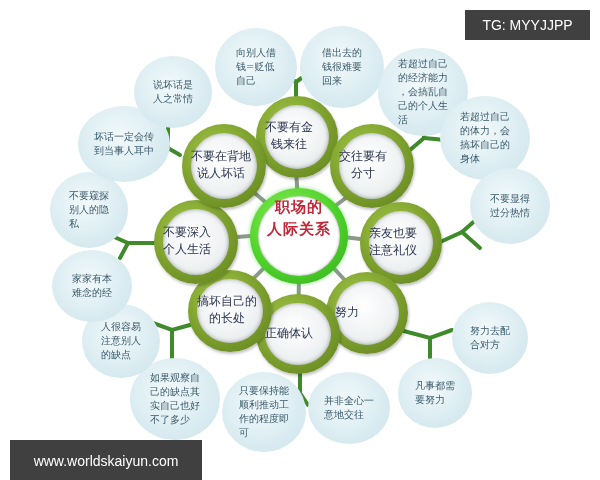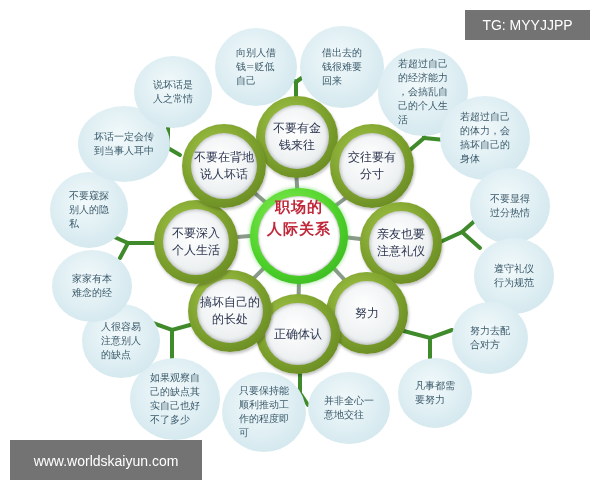--- a/index.html
+++ b/index.html
@@ -22,21 +22,21 @@
   .node {
     position: absolute; border-radius: 50%;
     background: radial-gradient(circle at 40% 35%, #a6c94a 0%, #7ea22e 50%, #5c7c1c 100%);
     box-shadow: 1px 2px 3px rgba(0,0,0,0.25);
   }
   .node .inner {
     position: absolute; left: 9px; top: 9px; right: 9px; bottom: 9px;
     border-radius: 50%;
     background: radial-gradient(circle at 45% 40%, #ffffff 0%, #eef1f2 60%, #d6dcde 100%);
     box-shadow: inset 0 0 4px rgba(0,0,0,0.35);
-    display: flex; align-items: center; justify-content: center;
+    display: flex; align-items: center;  font-family: Liberation Mono, monospace;
   }
   .node .inner span {
     font-size: 12px; line-height: 17px; color: #2c3550; text-align: center;
     white-space: pre-line;
   }
   .center-node {
     position: absolute; border-radius: 50%;
     background: radial-gradient(circle at 40% 35%, #8ef05a 0%, #4ed22a 55%, #2fa81a 100%);
     box-shadow: 0 0 4px rgba(60,200,40,0.6);
   }
@@ -46,21 +46,21 @@
     background: #ffffff;
     box-shadow: inset 0 0 3px rgba(0,0,0,0.4);
     display: flex; align-items: flex-start; justify-content: center;
   }
   .center-node .inner span {
     font-family: "DejaVu Serif", serif;
     font-size: 15px; line-height: 22px; color: #c0283a; font-weight: bold;
     text-align: center; white-space: pre-line; letter-spacing: 1px;
   }
   .watermark {
-    position: absolute; background: #737373; color: #ffffff;
+    position: absolute; background: #404040; color: #ffffff;
     font-family: "Liberation Sans", sans-serif; font-size: 14px;
     display: flex; align-items: center; justify-content: center;
   }
   svg.links { position: absolute; left: 0; top: 0; }
 </style>
 </head>
 <body>
 
 <div class="canvas">
 
@@ -123,24 +123,20 @@
   <div class="bubble" style="left:440px;top:96px;width:90px;height:84px;">
       <span>若超过自己
 的体力，会
 搞坏自己的
 身体</span>
     </div>
   <div class="bubble" style="left:470px;top:168px;width:80px;height:76px;">
       <span>不要显得
 过分热情</span>
     </div>
-  <div class="bubble" style="left:474px;top:238px;width:80px;height:76px;">
-      <span>遵守礼仪
-行为规范</span>
-    </div>
   <div class="bubble" style="left:452px;top:302px;width:76px;height:72px;">
       <span>努力去配
 合对方</span>
     </div>
   <div class="bubble" style="left:398px;top:358px;width:74px;height:70px;">
       <span>凡事都需
 要努力</span>
     </div>
   <div class="bubble" style="left:308px;top:372px;width:82px;height:72px;">
       <span>并非全心一

